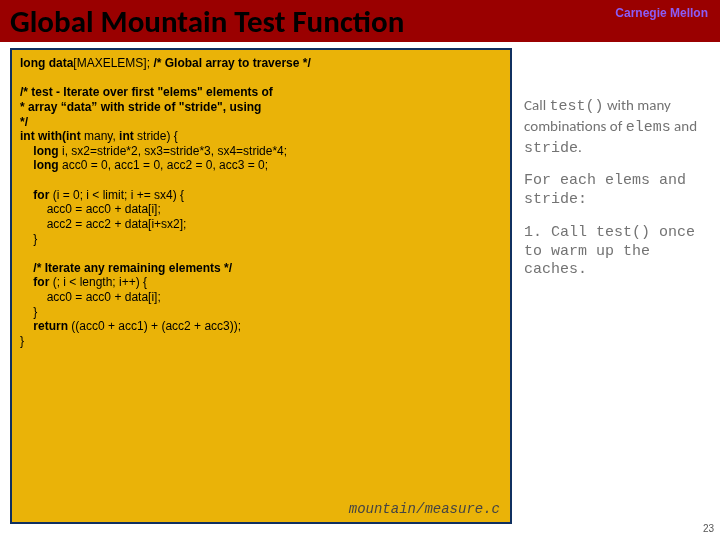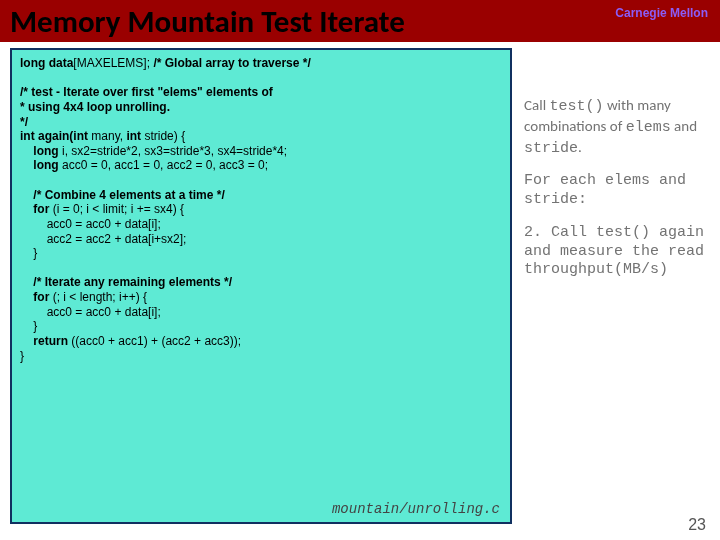--- a/index.html
+++ b/index.html
@@ -1,71 +1,70 @@
 <!DOCTYPE html>
 <html><head>
 <meta charset="utf-8">
 <style>
   * { margin: 0; padding: 0; box-sizing: border-box; }
   html, body { width: 720px; height: 540px; overflow: hidden; font-family: Arial, Helvetica, sans-serif; background: #fff; }
   .slide { position: relative; width: 720px; height: 540px; }
   .topbar { position: absolute; top: 0; left: 0; right: 0; height: 42px; background: #9a0000; }
   .cmu { position: absolute; top: 6px; right: 12px; color: #8b5cf6; font-weight: bold; font-size: 12px; }
   .title { position: absolute; top: 2px; left: 10px; font-family: Calibri, Arial, sans-serif; font-size: 31px; font-weight: bold; color: #000; }
-  .code-box { position: absolute; top: 48px; left: 10px; width: 502px; height: 476px; border: 2px solid #103060; background: #5eead4; padding: 6px 8px; font-family: Arial, Helvetica, sans-serif; font-size: 12px; line-height: 1.22; color: #000; }
+  .code-box { position: absolute; top: 48px; left: 10px; width: 502px; height: 476px; border: 2px solid #103060; background: #eab308; padding: 6px 8px; font-family: Arial, Helvetica, sans-serif; font-size: 12px; line-height: 1.22; color: #000; }
   .code-box .kw { font-weight: bold; }
   .file-label { position: absolute; bottom: 4px; right: 10px; font-family: "Courier New", monospace; font-style: italic; font-size: 14px; color: #444; }
   .notes { position: absolute; top: 96px; left: 524px; width: 186px; font-family: Calibri, Arial, sans-serif; font-size: 15px; line-height: 1.25; color: #737373; }
   .notes .p { margin-bottom: 14px; }
   .mono { font-family: "Courier New", monospace; }
-  .pagenum { position: absolute; bottom: 6px; right: 14px; font-size: 16px; color: #555; }
+  .pagenum { position: absolute; bottom: 6px; right: 6px; font-size: 10px; color: #555; }
 </style>
 </head>
 <body>
 
 <div class="slide">
 
   <div class="topbar"></div>
   <div class="cmu">Carnegie Mellon</div>
-  <div class="title">Memory Mountain Test Iterate</div>
+  <div class="title">Global Mountain Test Function</div>
 
   <div class="code-box">
     <div>
       <span class="kw">long data</span><span>[MAXELEMS];  </span><span class="kw">/* Global array to traverse */</span>
     </div>
     <div>&nbsp;</div>
     <div class="kw">/* test - Iterate over first "elems" elements of</div>
-    <div class="kw"> *        using 4x4 loop unrolling.</div>
+    <div class="kw"> *        array “data” with stride of "stride", using</div>
     <div class="kw"> */</div>
     <div>
-      <span class="kw">int again(int </span><span>many, </span><span class="kw">int </span><span>stride) {</span>
+      <span class="kw">int with(int </span><span>many, </span><span class="kw">int </span><span>stride) {</span>
     </div>
     <div style="white-space:pre"><span class="kw">    long </span><span>i, sx2=stride*2, sx3=stride*3, sx4=stride*4;</span></div>
     <div style="white-space:pre"><span class="kw">    long </span><span>acc0 = 0, acc1 = 0, acc2 = 0, acc3 = 0;</span></div>
     <div>&nbsp;</div>
-    <div style="white-space:pre" class="kw">    /* Combine 4 elements at a time */</div>
     <div style="white-space:pre"><span class="kw">    for </span><span>(i = 0; i &lt; limit; i += sx4) {</span></div>
     <div style="white-space:pre">        acc0 = acc0 + data[i];</div>
     <div style="white-space:pre">        acc2 = acc2 + data[i+sx2];</div>
     <div style="white-space:pre">    }</div>
     <div>&nbsp;</div>
     <div style="white-space:pre" class="kw">    /* Iterate any remaining elements */</div>
     <div style="white-space:pre"><span class="kw">    for </span><span>(; i &lt; length; i++) {</span></div>
     <div style="white-space:pre">        acc0 = acc0 + data[i];</div>
     <div style="white-space:pre">    }</div>
     <div style="white-space:pre"><span class="kw">    return </span><span>((acc0 + acc1) + (acc2 + acc3));</span></div>
     <div style="white-space:pre">}</div>
 
-    <div class="file-label">mountain/unrolling.c</div>
+    <div class="file-label">mountain/measure.c</div>
   </div>
 
   <div class="notes">
     <div class="p">
       <span>Call </span><span class="mono">test()</span><span> with many combinations of </span><span class="mono">elems</span><span> and </span><span class="mono">stride</span><span>.</span>
     </div>
     <div class="p mono">For each elems and stride:</div>
     <div class="p mono">
-      <span>2. Call </span><span>test()</span><span> again and measure the read throughput(MB/s)</span>
+      <span>1. Call </span><span>test()</span><span> once to warm up the caches.</span>
     </div>
   </div>
 
   <div class="pagenum">23</div>
 </div>
 
 </body></html>

